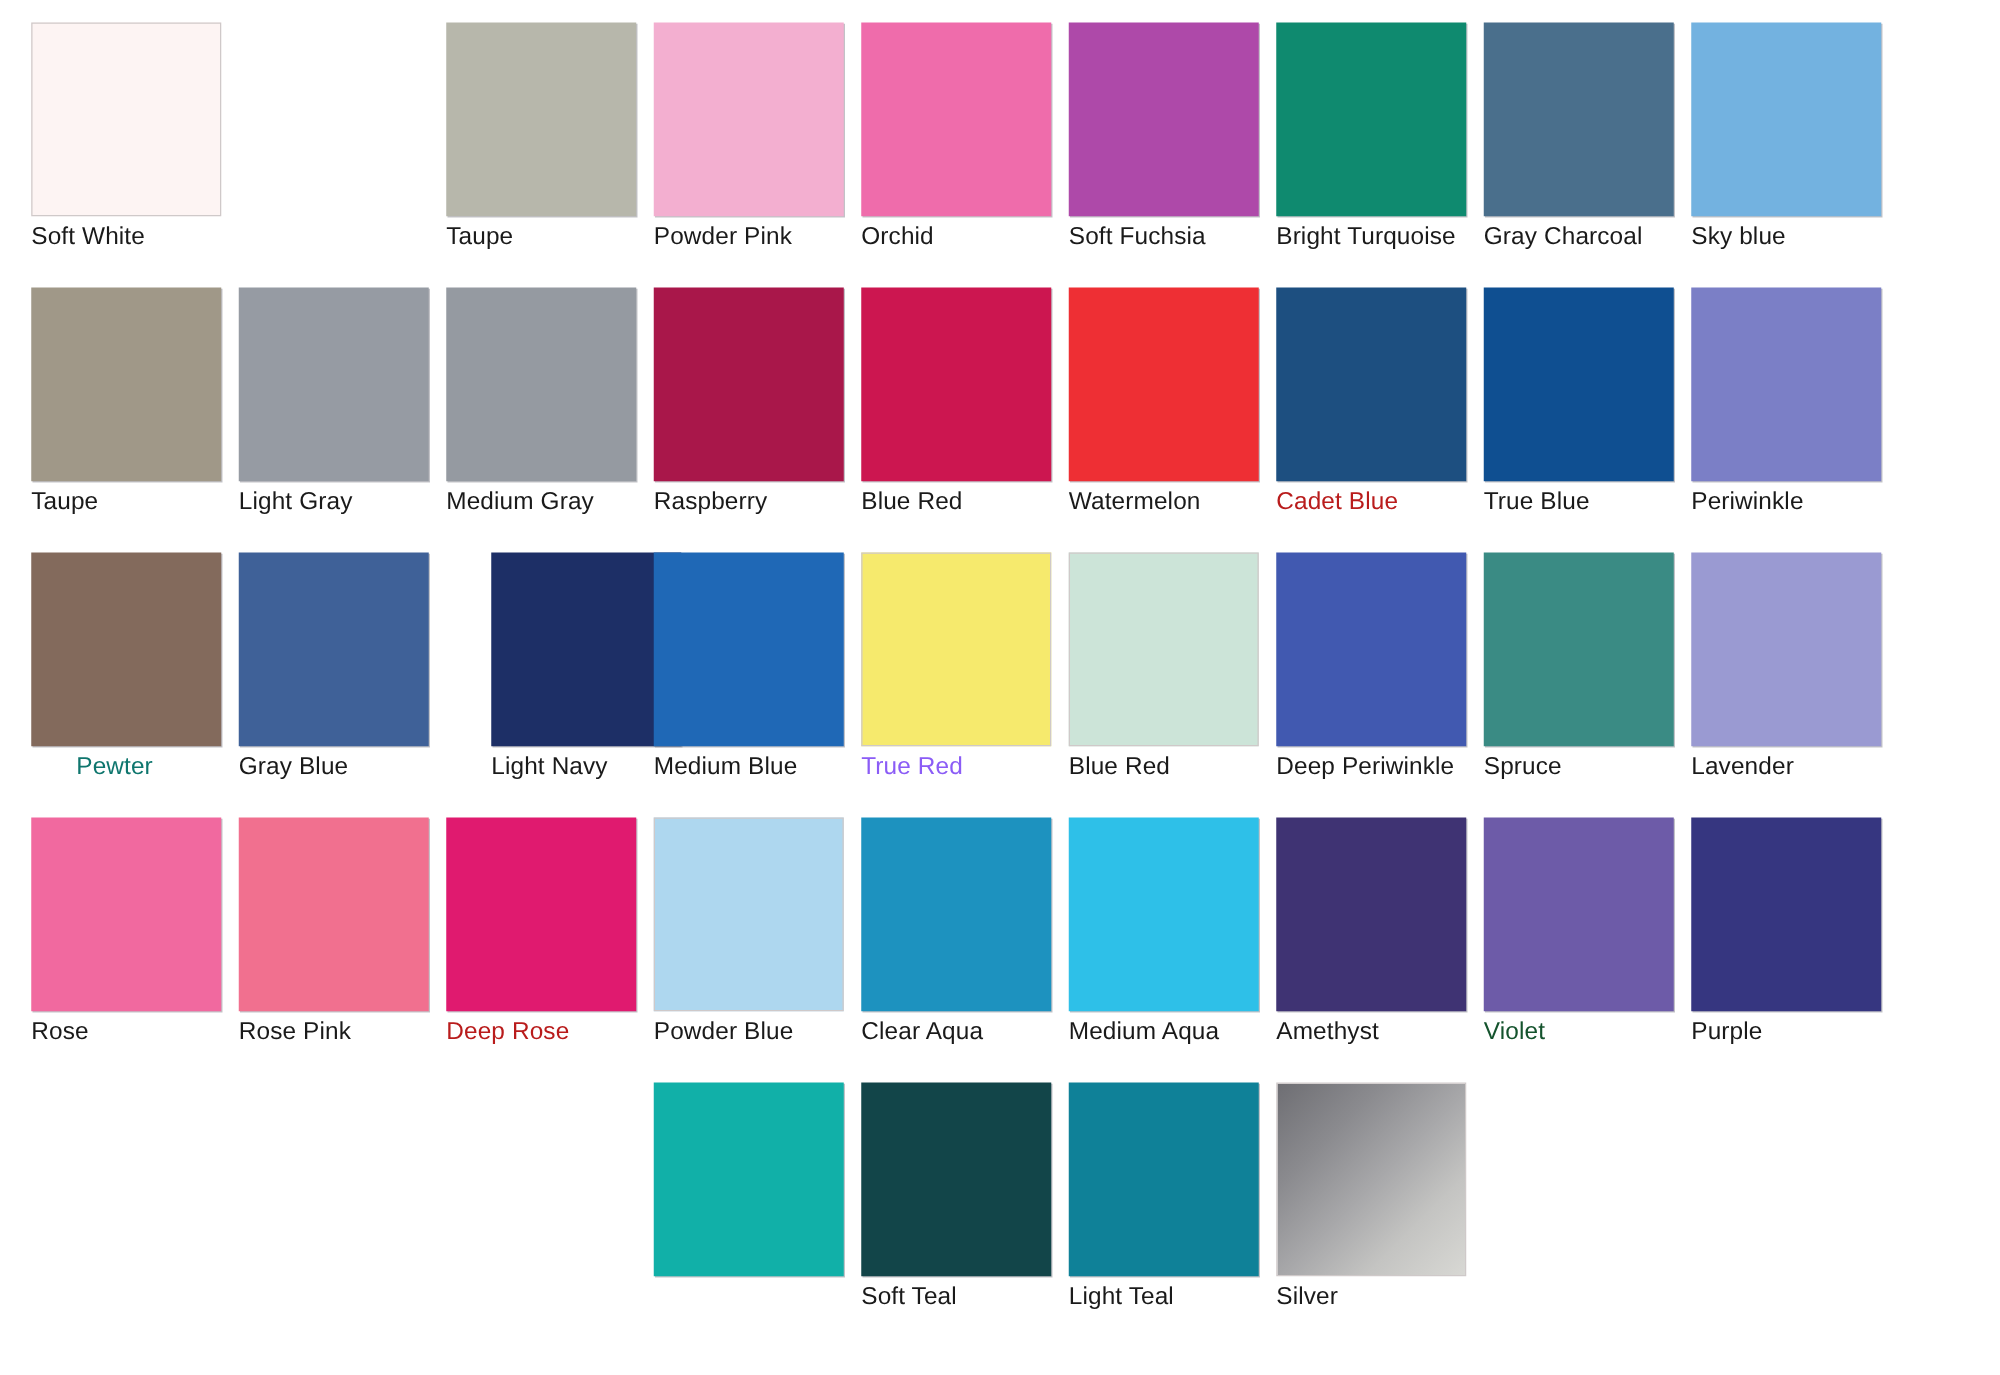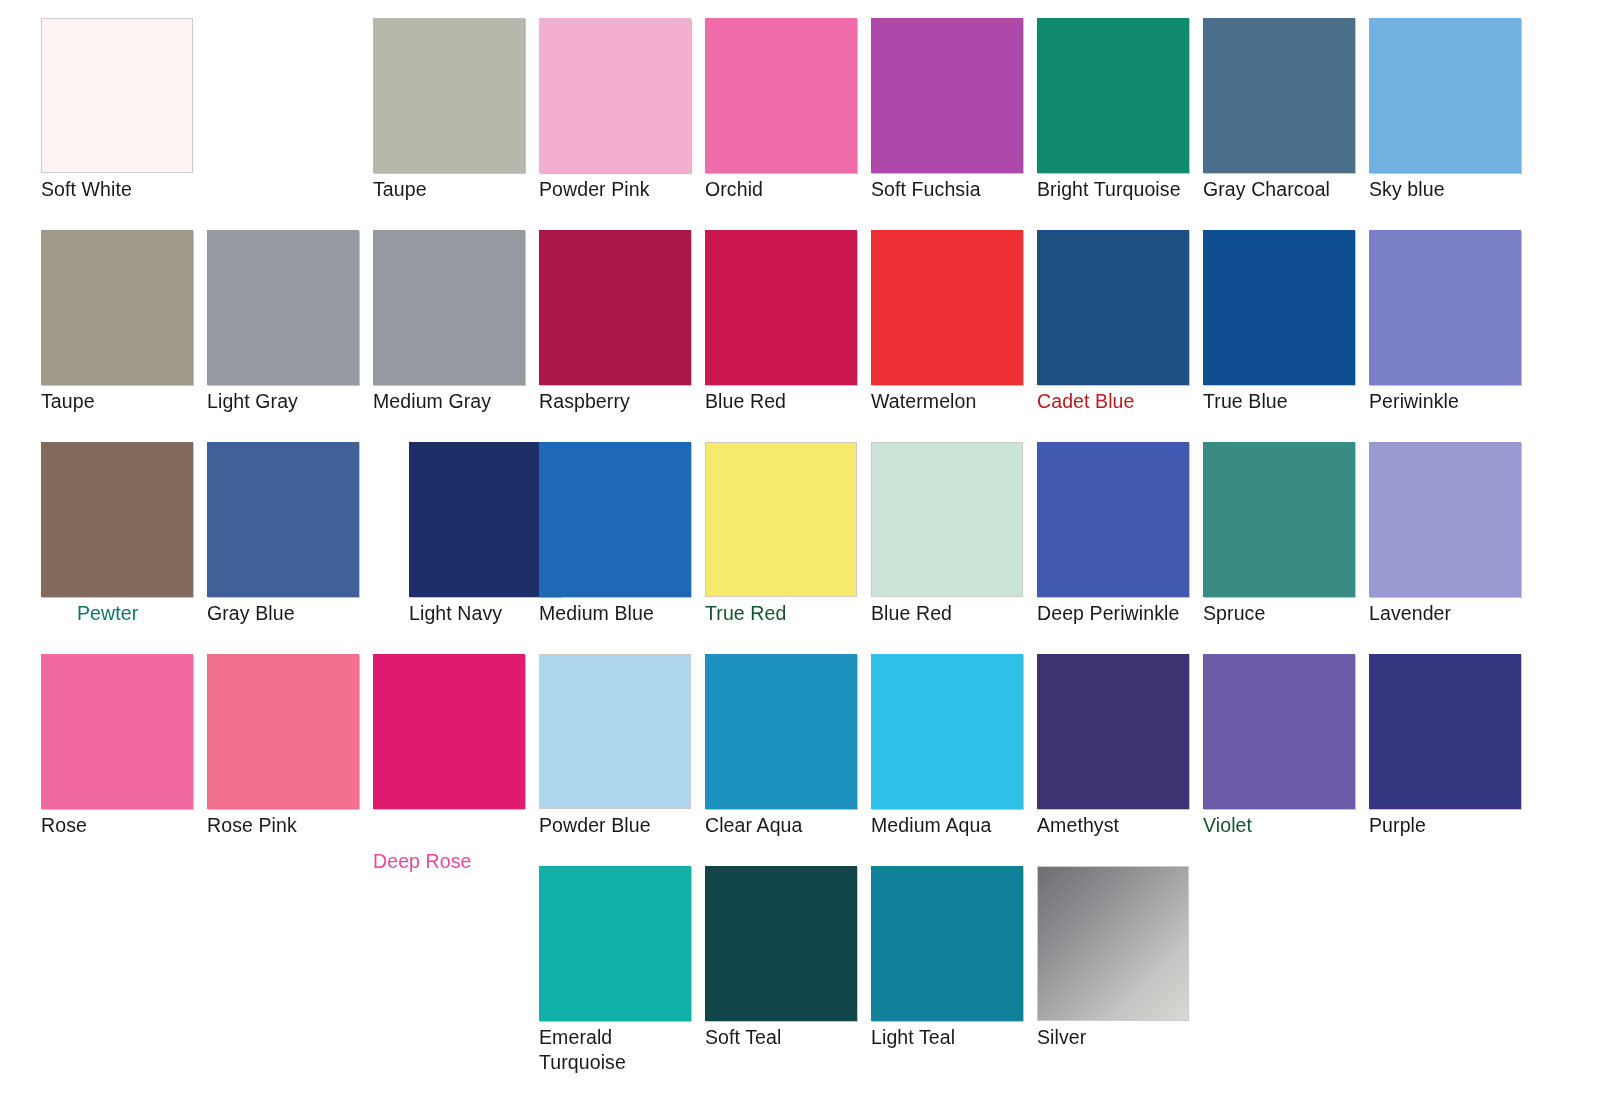--- a/index.html
+++ b/index.html
@@ -18,21 +18,21 @@
 
   #palette-sheet {
     position: relative;
     width: 1600px;
     height: 1100px;
     background: #ffffff;
   }
 
   .swatch-row {
     position: absolute;
-    left: 16px;
+    left: 0;
     width: 1344px;
     height: 212px;
   }
 
   .swatch-cell {
     position: absolute;
     top: 0;
     width: 166px;
     height: 212px;
   }
@@ -155,21 +155,21 @@
       <div class="swatch-cell" style="left: 357px; width: 166px; margin-left: 36px;">
         <div class="swatch-chip shadowed" style="width: 152px; height: 155px; background: rgb(29, 47, 102);"></div>
         <div class="swatch-label" style="top: 159px; color: rgb(26, 26, 26);">Light Navy</div>
       </div>
       <div class="swatch-cell" style="left: 523px; width: 166px;">
         <div class="swatch-chip shadowed" style="width: 152px; height: 155px; background: rgb(31, 104, 182);"></div>
         <div class="swatch-label" style="top: 159px; color: rgb(26, 26, 26);">Medium Blue</div>
       </div>
       <div class="swatch-cell" style="left: 689px; width: 166px;">
         <div class="swatch-chip bordered" style="width: 152px; height: 155px; background: rgb(246, 234, 109);"></div>
-        <div class="swatch-label" style="top: 159px; color: #14532d;">True Red</div>
+        <div class="swatch-label" style="top: 159px; color: #8b5cf6;">True Red</div>
       </div>
       <div class="swatch-cell" style="left: 855px; width: 166px;">
         <div class="swatch-chip bordered" style="width: 152px; height: 155px; background: rgb(204, 228, 216);"></div>
         <div class="swatch-label" style="top: 159px; color: rgb(26, 26, 26);">Blue Red</div>
       </div>
       <div class="swatch-cell" style="left: 1021px; width: 166px;">
         <div class="swatch-chip shadowed" style="width: 152px; height: 155px; background: rgb(65, 89, 176);"></div>
         <div class="swatch-label" style="top: 159px; color: rgb(26, 26, 26);">Deep Periwinkle</div>
       </div>
       <div class="swatch-cell" style="left: 1187px; width: 166px;">
@@ -185,21 +185,21 @@
       <div class="swatch-cell" style="left: 25px; width: 166px;">
         <div class="swatch-chip shadowed" style="width: 152px; height: 155px; background: rgb(241, 105, 159);"></div>
         <div class="swatch-label" style="top: 159px; color: rgb(26, 26, 26);">Rose</div>
       </div>
       <div class="swatch-cell" style="left: 191px; width: 166px;">
         <div class="swatch-chip shadowed" style="width: 152px; height: 155px; background: rgb(241, 112, 143);"></div>
         <div class="swatch-label" style="top: 159px; color: rgb(26, 26, 26);">Rose Pink</div>
       </div>
       <div class="swatch-cell" style="left: 357px; width: 166px;">
         <div class="swatch-chip shadowed" style="width: 152px; height: 155px; background: rgb(224, 26, 111);"></div>
-        <div class="swatch-label" style="top: 159px; color: #ec4899; margin-top: 36px;">Deep Rose</div>
+        <div class="swatch-label" style="top: 159px; color: #b91c1c;">Deep Rose</div>
       </div>
       <div class="swatch-cell" style="left: 523px; width: 166px;">
         <div class="swatch-chip bordered" style="width: 152px; height: 155px; background: rgb(174, 215, 239);"></div>
         <div class="swatch-label" style="top: 159px; color: rgb(26, 26, 26);">Powder Blue</div>
       </div>
       <div class="swatch-cell" style="left: 689px; width: 166px;">
         <div class="swatch-chip shadowed" style="width: 152px; height: 155px; background: rgb(29, 146, 191);"></div>
         <div class="swatch-label" style="top: 159px; color: rgb(26, 26, 26);">Clear Aqua</div>
       </div>
       <div class="swatch-cell" style="left: 855px; width: 166px;">
@@ -215,22 +215,20 @@
         <div class="swatch-label" style="top: 159px; color: #14532d;">Violet</div>
       </div>
       <div class="swatch-cell" style="left: 1353px; width: 166px;">
         <div class="swatch-chip shadowed" style="width: 152px; height: 155px; background: rgb(54, 54, 128);"></div>
         <div class="swatch-label" style="top: 159px; color: rgb(26, 26, 26);">Purple</div>
       </div>
     </div>
     <div class="swatch-row" style="top: 866px;">
       <div class="swatch-cell" style="left: 523px; width: 166px;">
         <div class="swatch-chip shadowed" style="width: 152px; height: 155px; background: rgb(17, 176, 168);"></div>
-        <div class="swatch-label" style="top: 159px; color: rgb(26, 26, 26);">Emerald
-Turquoise</div>
       </div>
       <div class="swatch-cell" style="left: 689px; width: 166px;">
         <div class="swatch-chip shadowed" style="width: 152px; height: 155px; background: rgb(18, 69, 73);"></div>
         <div class="swatch-label" style="top: 159px; color: rgb(26, 26, 26);">Soft Teal</div>
       </div>
       <div class="swatch-cell" style="left: 855px; width: 166px;">
         <div class="swatch-chip shadowed" style="width: 152px; height: 155px; background: rgb(15, 129, 152);"></div>
         <div class="swatch-label" style="top: 159px; color: rgb(26, 26, 26);">Light Teal</div>
       </div>
       <div class="swatch-cell" style="left: 1021px; width: 166px;">

